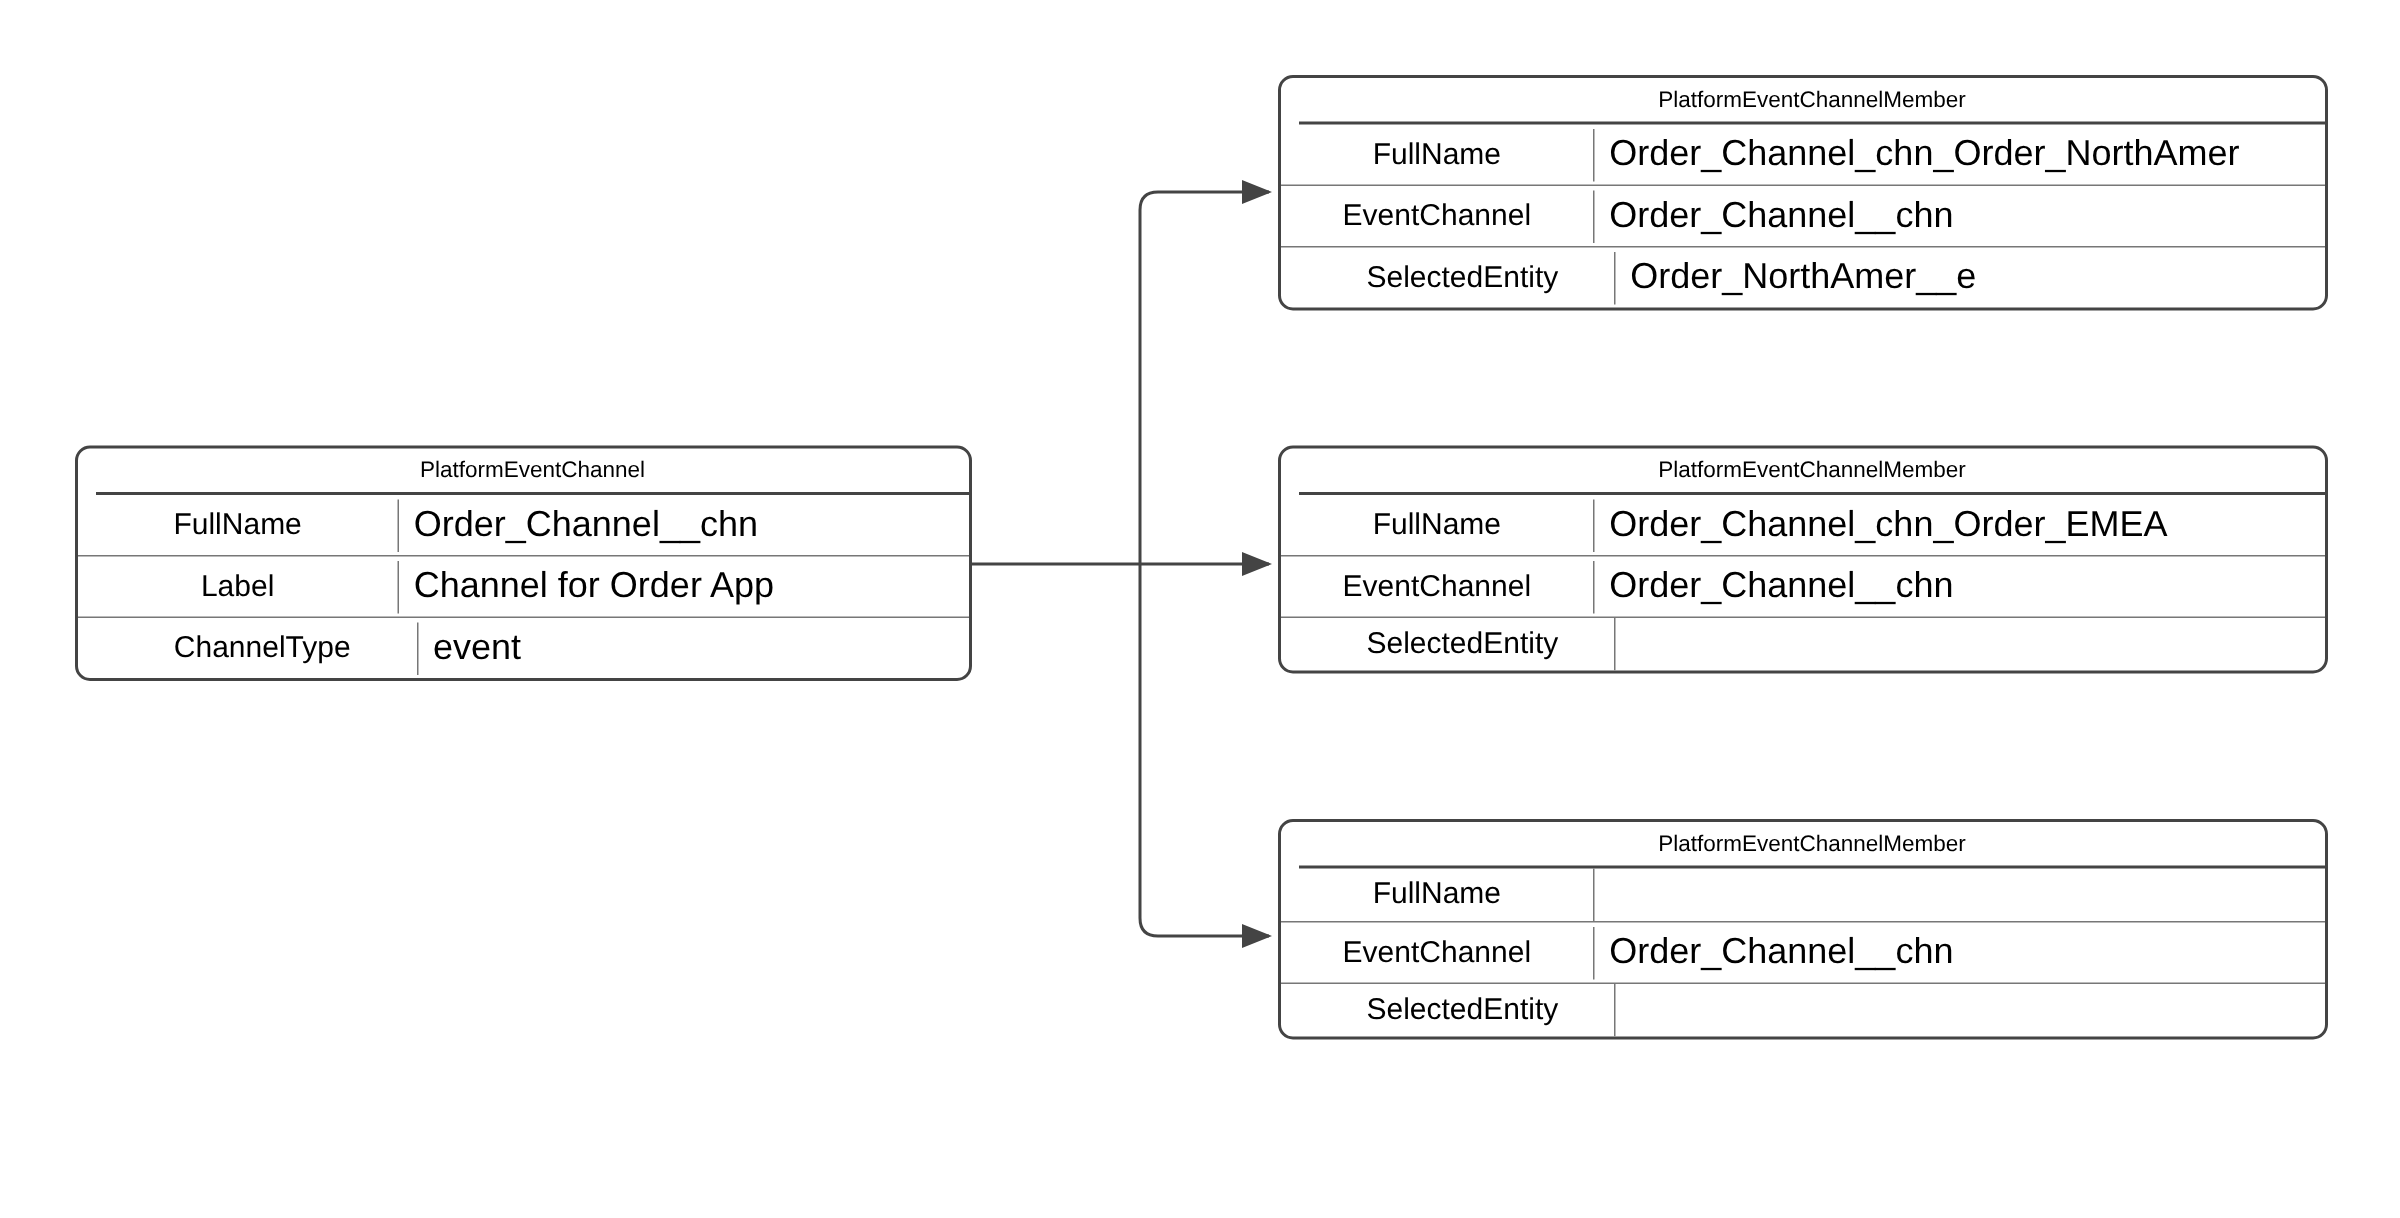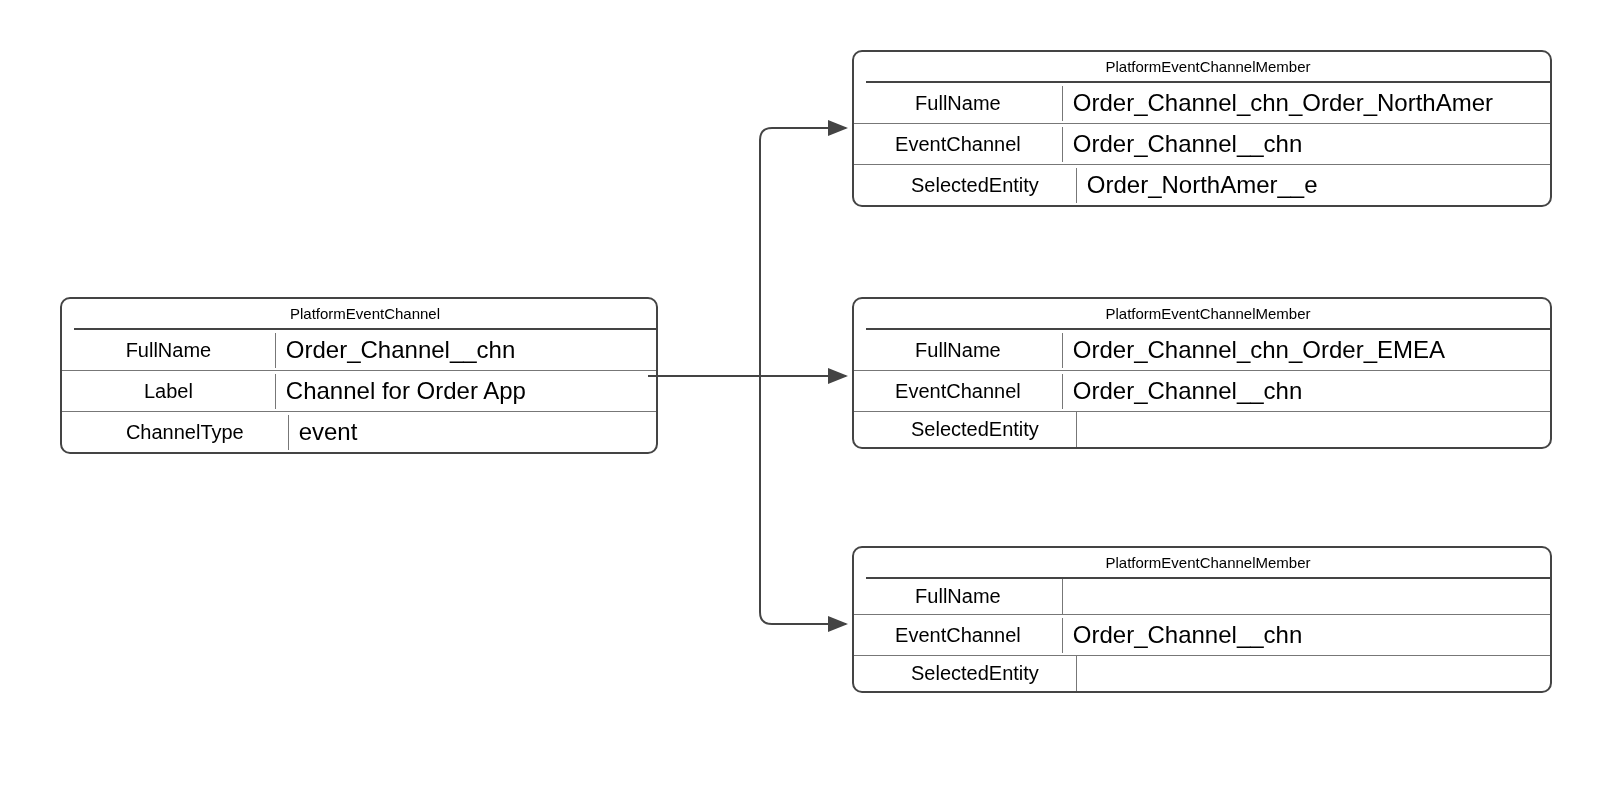--- a/index.html
+++ b/index.html
@@ -58,21 +58,21 @@
     left: 0;
     top: 0;
     width: 1600px;
     height: 812px;
     pointer-events: none;
   }
 </style>
 </head>
 <body>
 
-<div class="entity" style="left:60px; top:297px; width:598px;">
+<div class="entity" style="left:50px; top:297px; width:598px;">
   <div class="entity-title">PlatformEventChannel</div>
   <div class="entity-row">
     <div class="entity-key">FullName</div>
     <div class="entity-val">Order_Channel__chn</div>
   </div>
   <div class="entity-row">
     <div class="entity-key">Label</div>
     <div class="entity-val">Channel for Order App</div>
   </div>
   <div class="entity-row">

